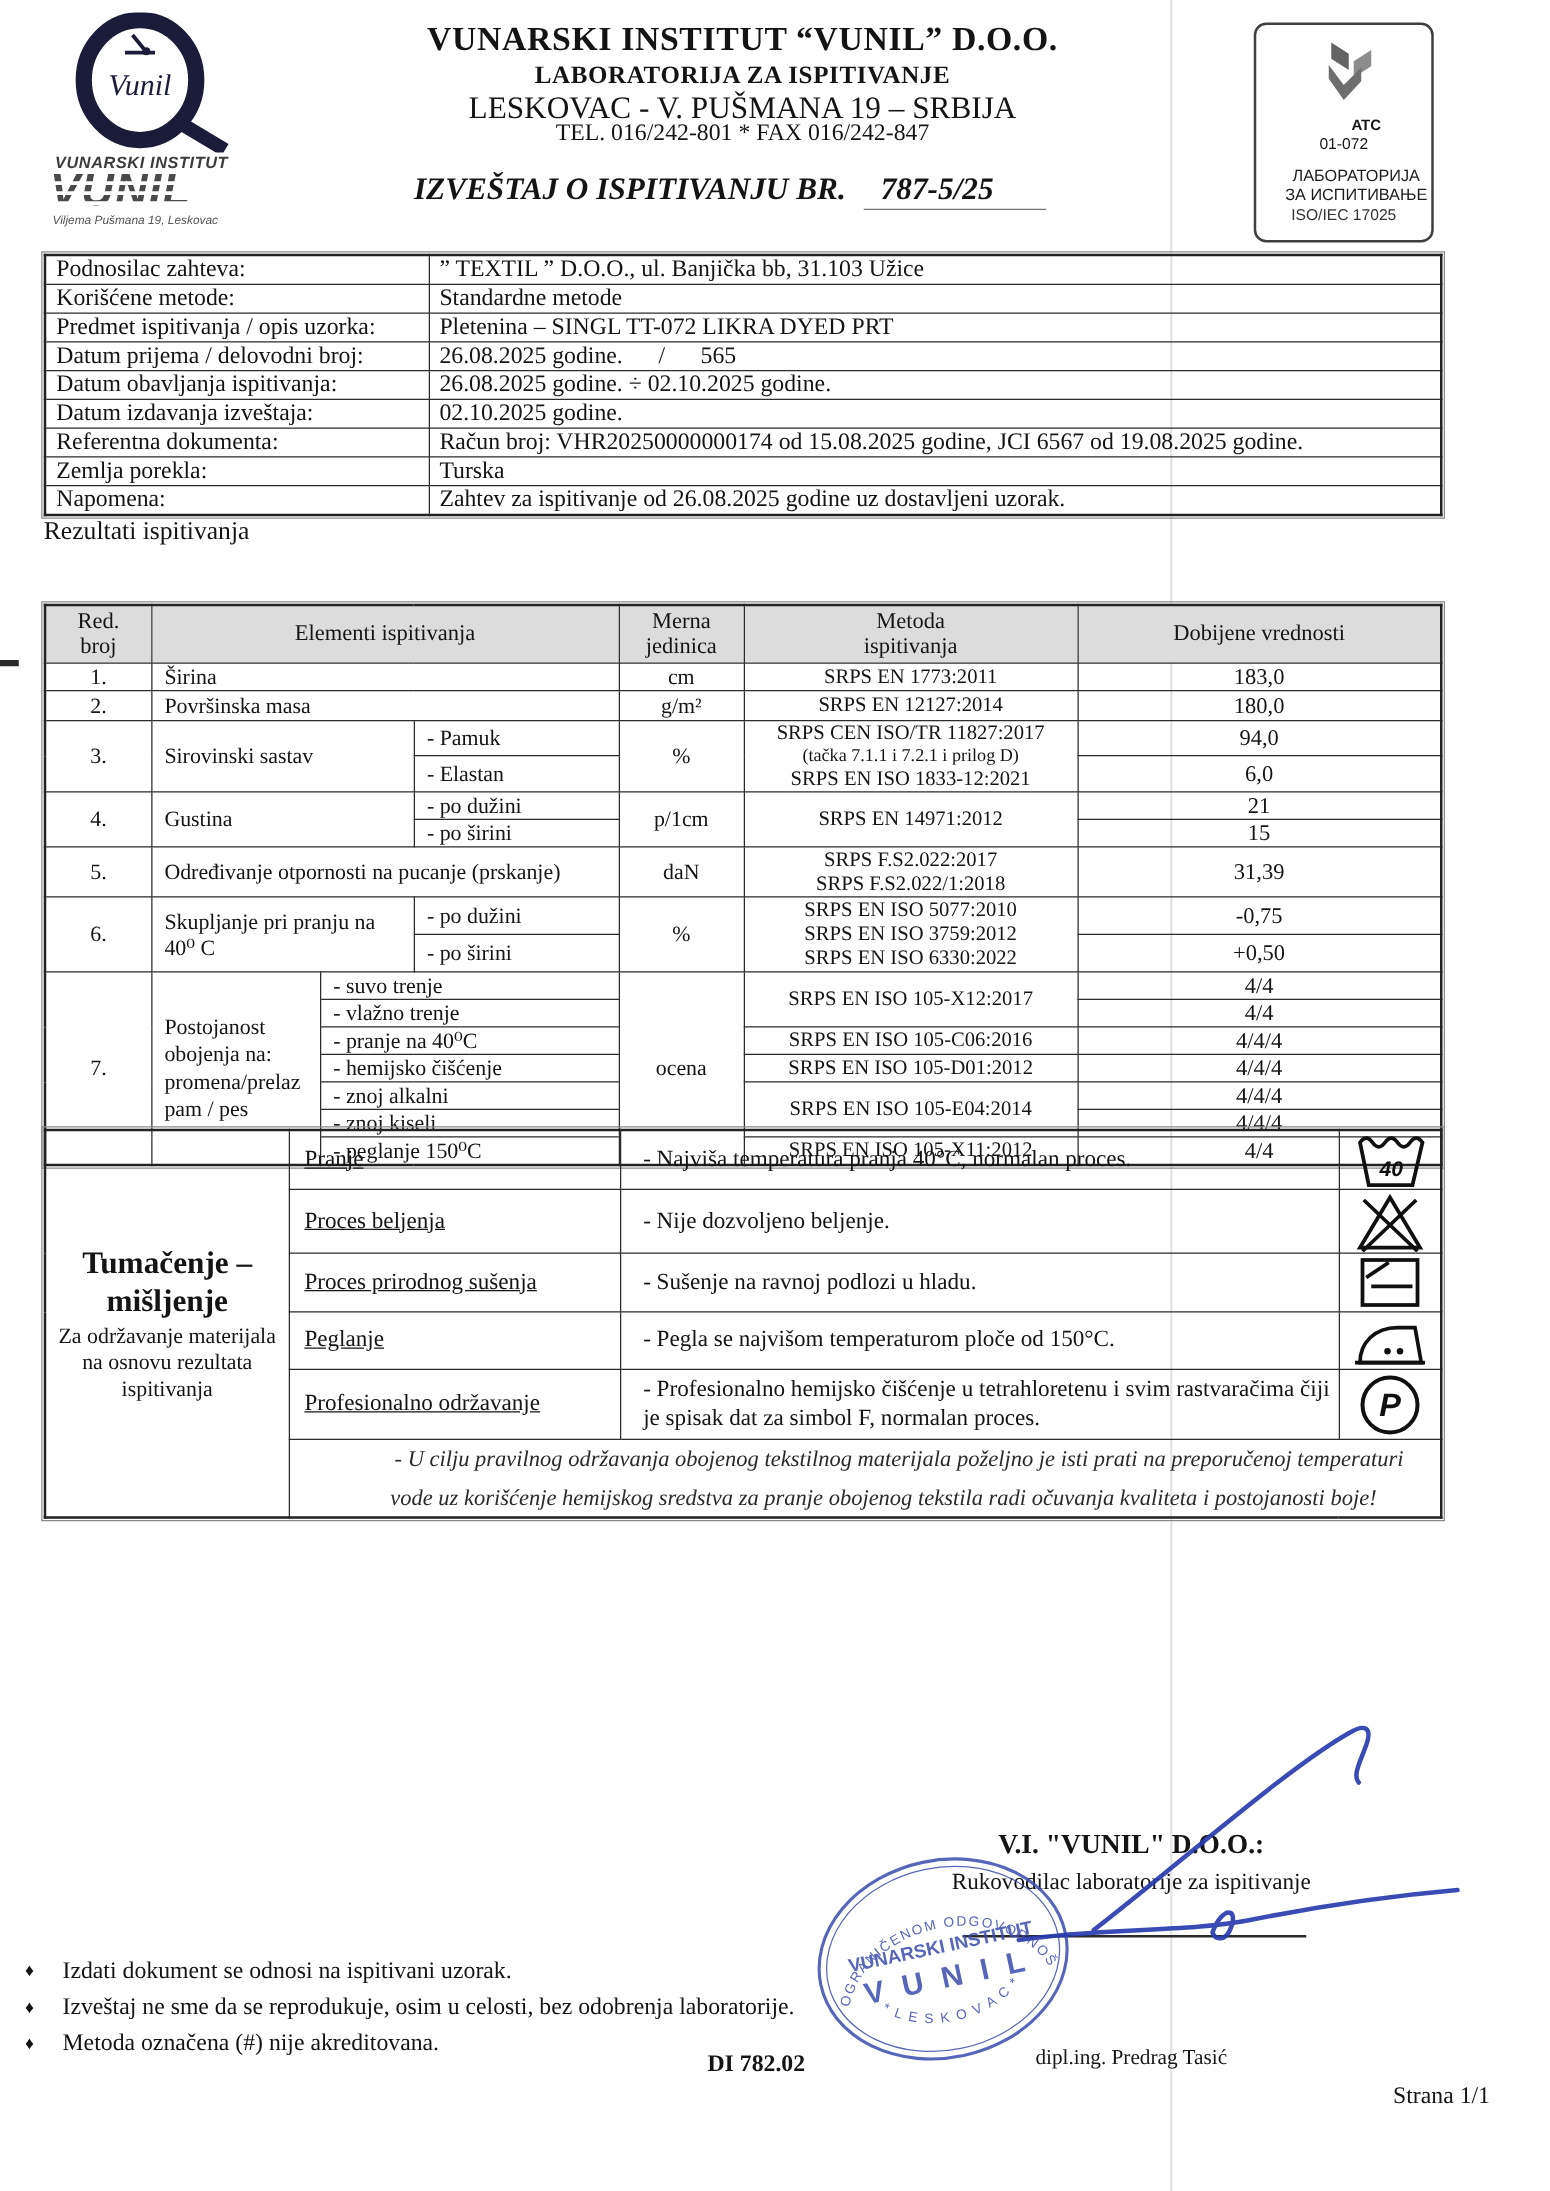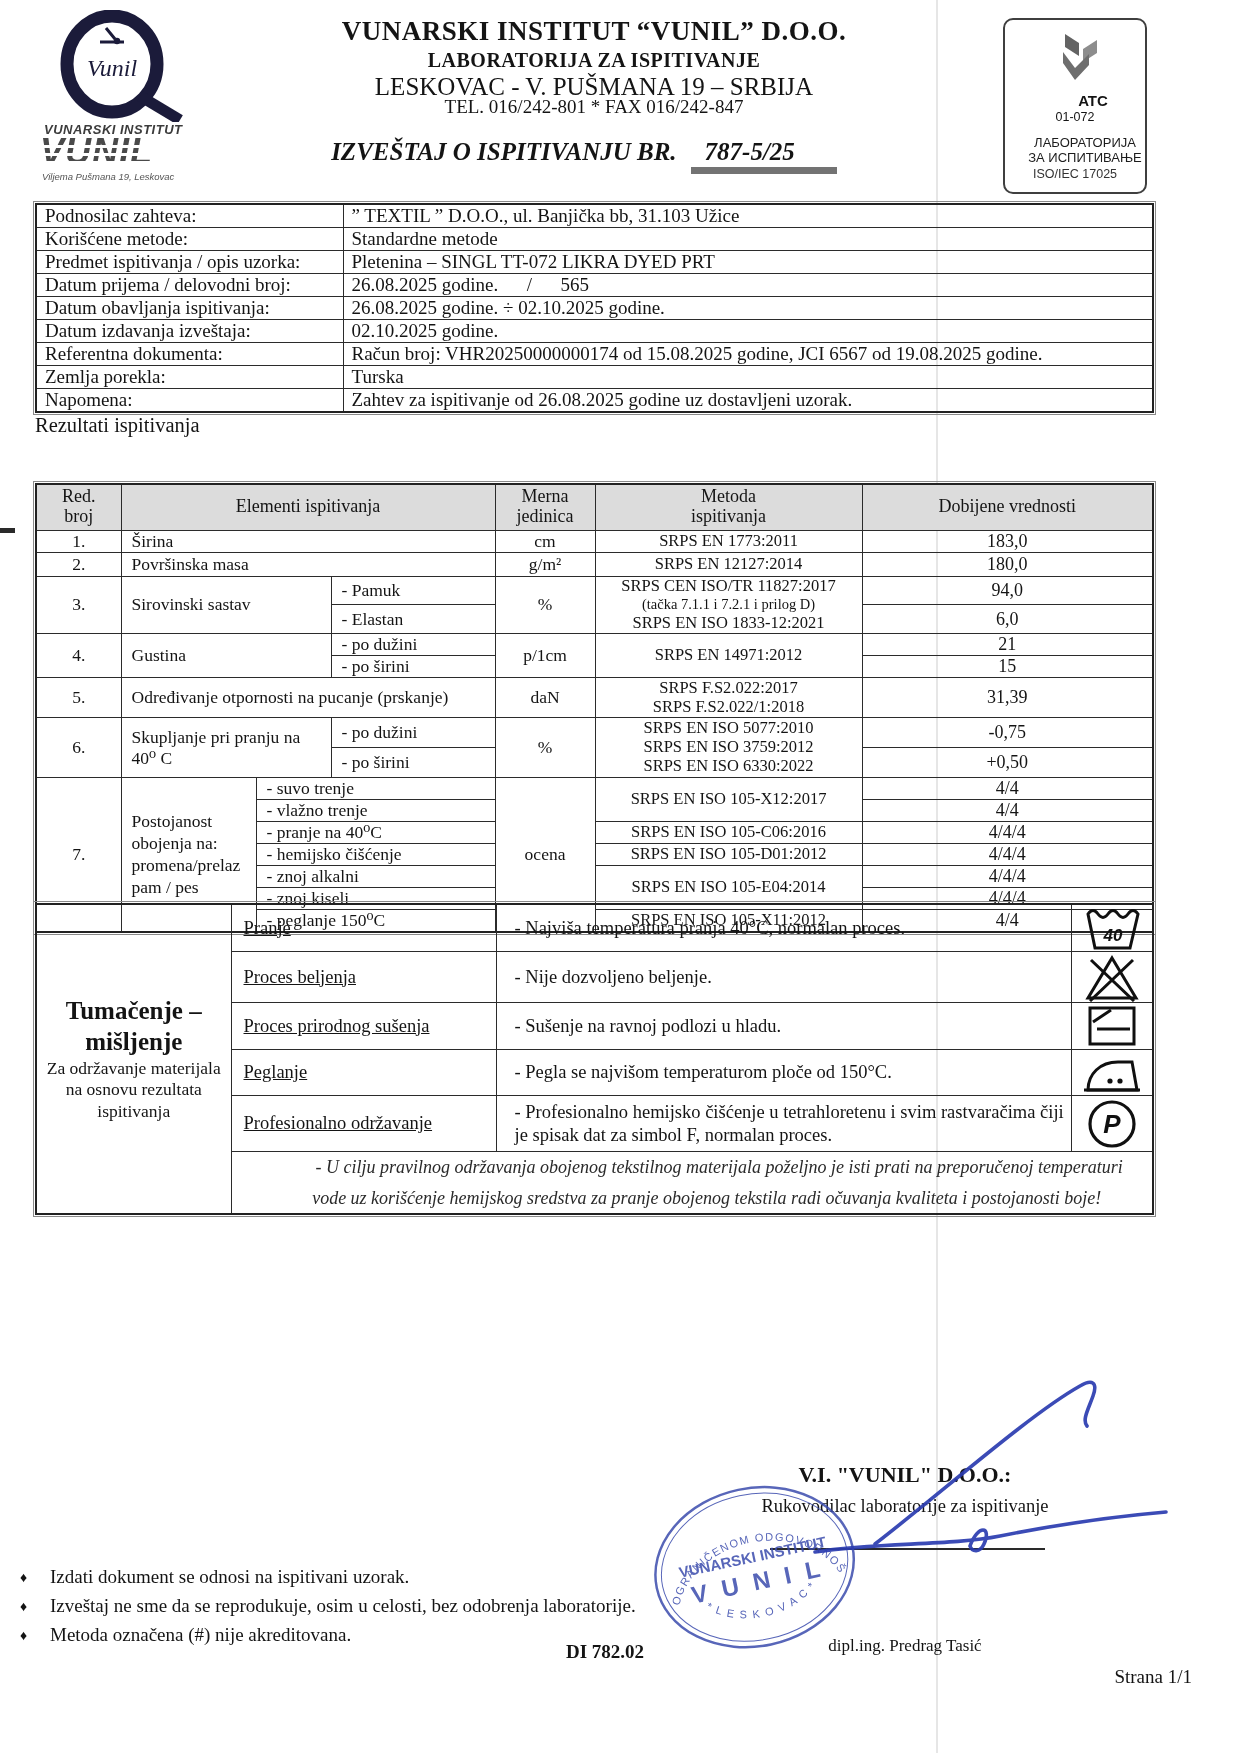--- a/index.html
+++ b/index.html
@@ -10,31 +10,31 @@
   .ctr{text-align:center;}
   .scanline{position:absolute;left:936px;top:0;width:2px;height:1753px;background:#e6e6e6;}
   .edgemark{position:absolute;left:0;top:528px;width:15px;height:5px;background:#2a2a2a;}
 
   
   .lh-company{left:254px;top:16px;width:680px;font-size:27px;font-weight:bold;letter-spacing:.5px;}
   .lh-lab{left:254px;top:49px;width:680px;font-size:20px;font-weight:bold;letter-spacing:.5px;}
   .lh-addr{left:254px;top:73px;width:680px;font-size:25px;}
   .lh-tel{left:254px;top:96px;width:680px;font-size:19px;}
   .lh-title{left:234px;top:138px;width:700px;font-size:25px;font-weight:bold;font-style:italic;}
-  .lh-num{border-bottom:7px solid #737373;padding:0 42px 2px 14px;margin-left:14px;}
+  .lh-num{border-bottom:1px solid #737373;padding:0 42px 2px 14px;margin-left:14px;}
 
   
   .logo-inst{left:44px;top:122px;width:160px;font-size:13px;font-weight:bold;font-style:italic;color:#3c3c3c;letter-spacing:.5px;}
   .logo-vunil{left:40px;top:134px;width:150px;font-size:36px;font-weight:bold;font-style:italic;color:#4a4a4a;letter-spacing:1px;line-height:1;}
   .logo-stripe{position:absolute;left:0;width:138px;height:3px;background:#fff;}
   .logo-addr{left:42px;top:171px;width:170px;font-size:9.5px;font-style:italic;color:#555;}
 
   
   .atc{left:1003px;top:18px;width:140px;height:172px;border:2px solid #3f3f3f;border-radius:10px;text-align:center;}
-  .atc-name{font-size:15px;font-weight:bold;margin-top:2px;margin-left:36px;}
+  .atc-name{font-size:12px;font-weight:bold;margin-top:2px;margin-left:36px;}
   .atc-code{font-size:12.5px;margin-top:1px;}
   .atc-lab{font-size:13px;line-height:1.15;margin-top:12px;color:#1c1c1c;padding-left:20px;}
   .atc-iso{font-size:12.5px;margin-top:1px;color:#333;}
 
   
   table{border-collapse:collapse;table-layout:fixed;}
   .tbl{border:2px solid #222;outline:1px solid #8a8a8a;outline-offset:1px;}
   .tbl td,.tbl th{border:1px solid #2b2b2b;vertical-align:middle;text-align:center;
       font-weight:normal;padding:0;overflow:hidden;}
   .info{left:35px;top:203px;width:1117px;position:absolute;font-size:19px;}

